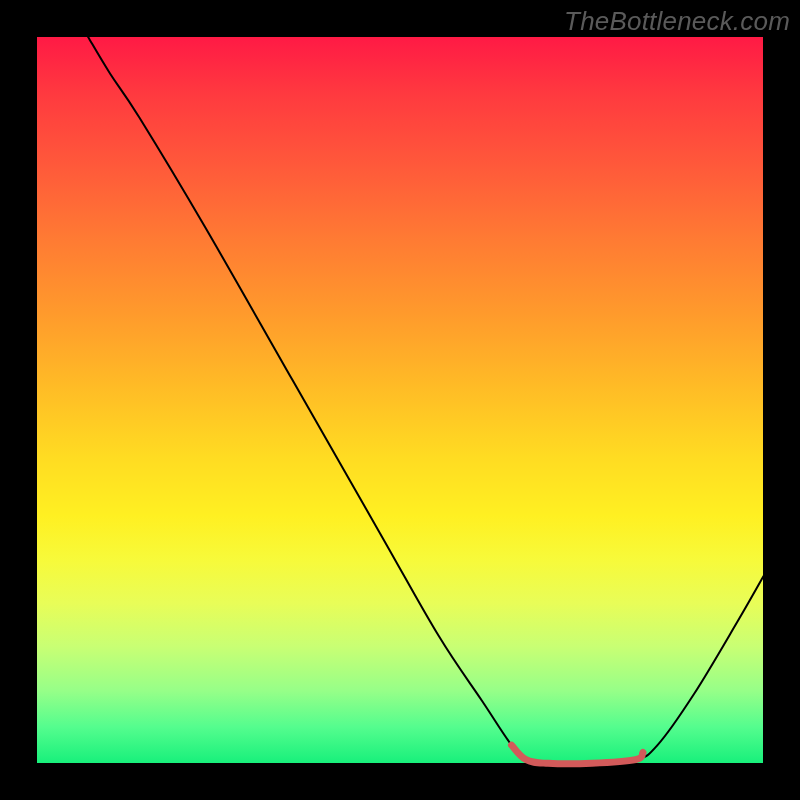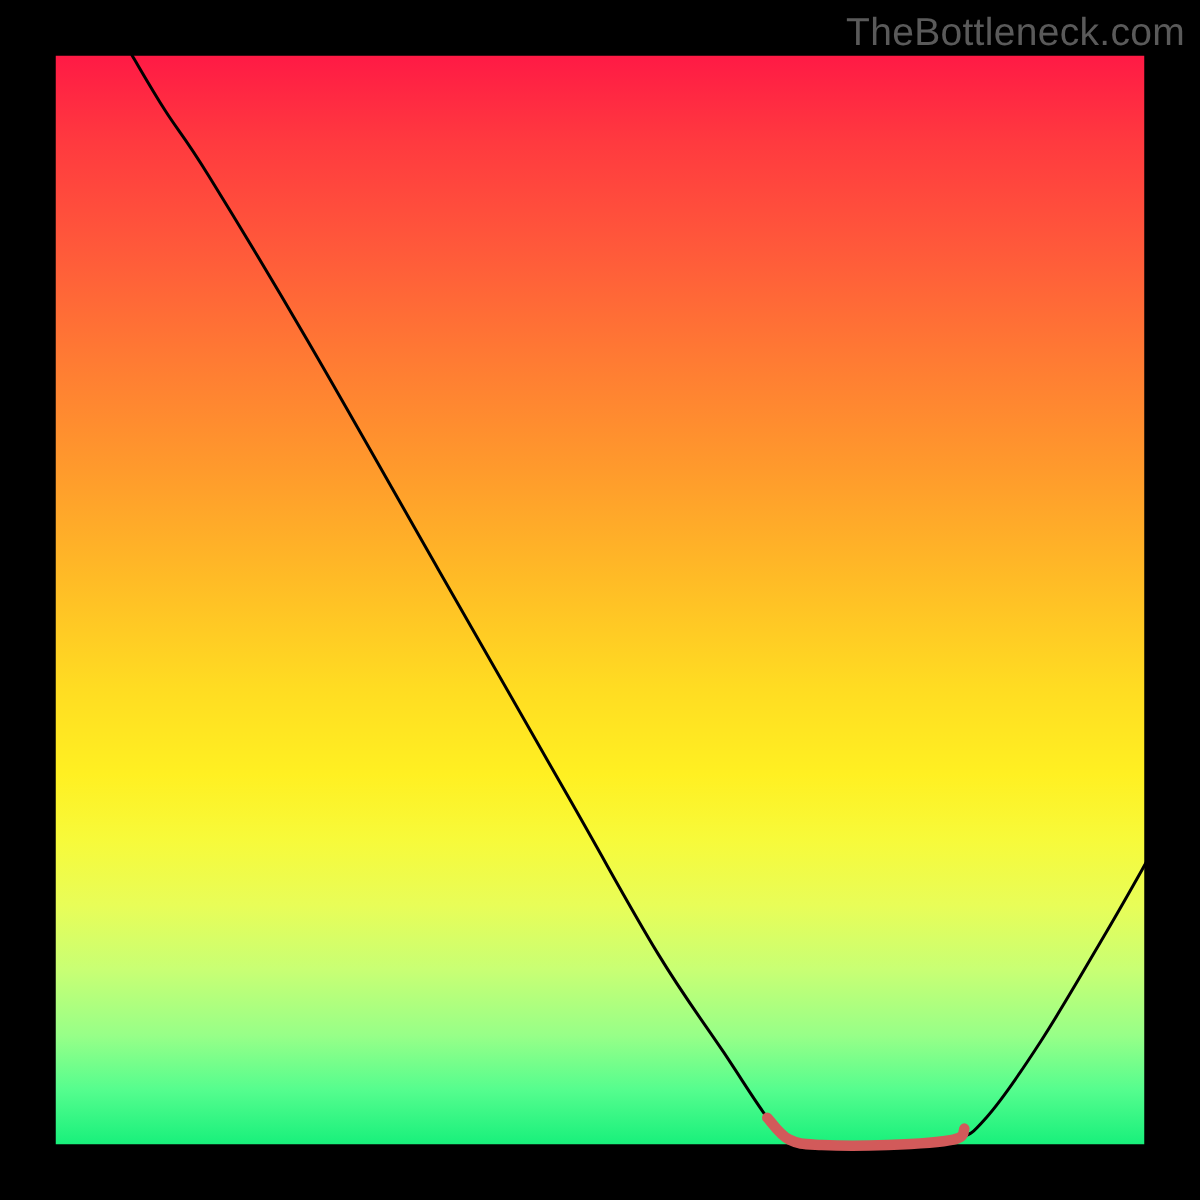--- a/index.html
+++ b/index.html
@@ -9,20 +9,21 @@
     height: 800px;
     overflow: hidden;
     background: #000;
     font-family: Arial, Helvetica, sans-serif;
   }
   .frame {
     position: relative;
     width: 800px;
     height: 640px;
     box-sizing: border-box;
+    font-style: italic;
   }
   .watermark {
     position: absolute;
     top: 6px;
     right: 10px;
     font-size: 26px;
     font-weight: 500;
     color: #5a5a5a;
     letter-spacing: 0.2px;
     user-select: none;

